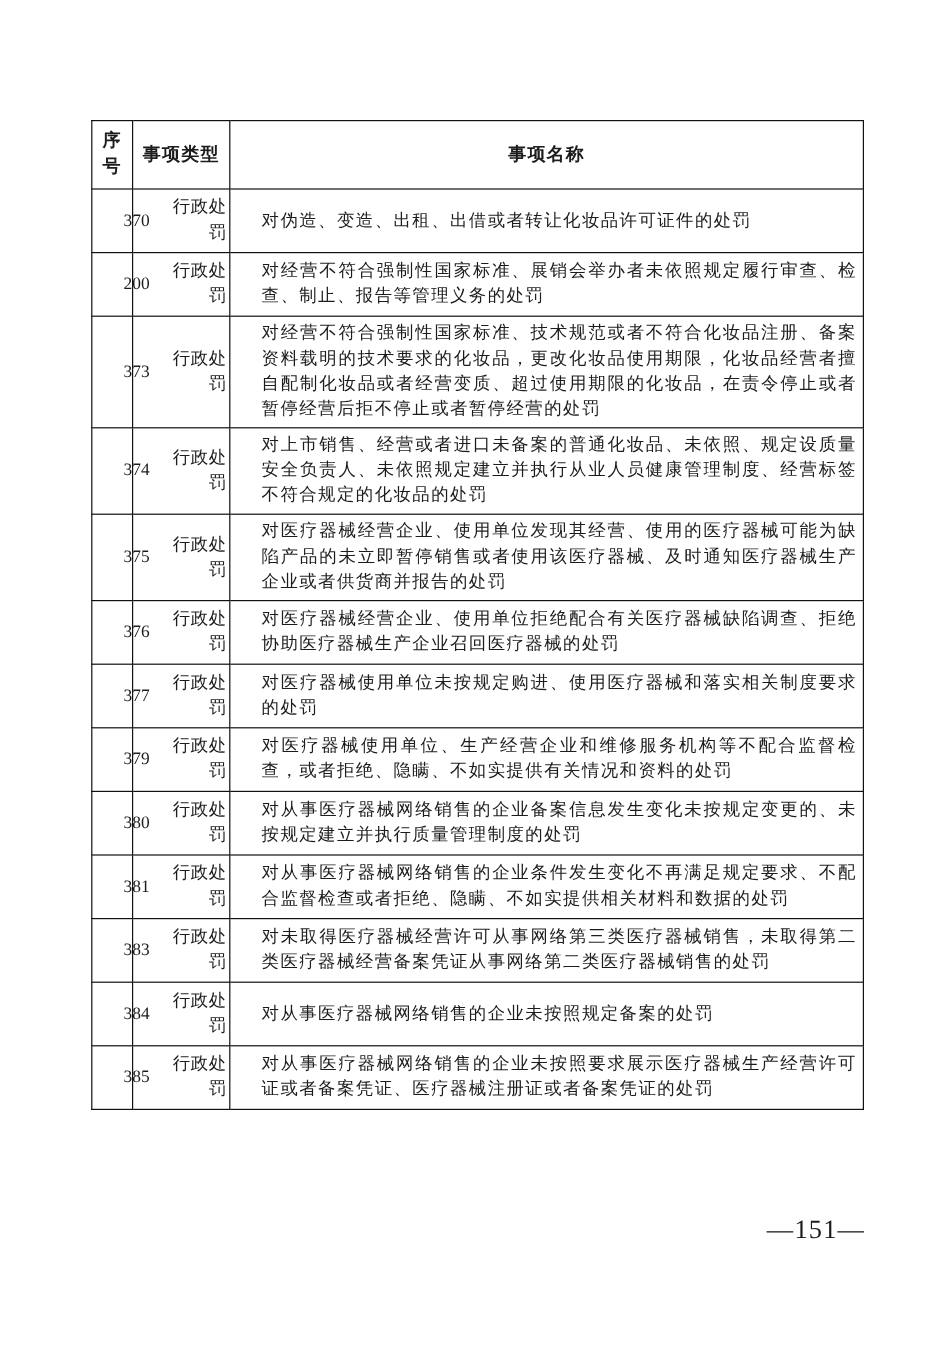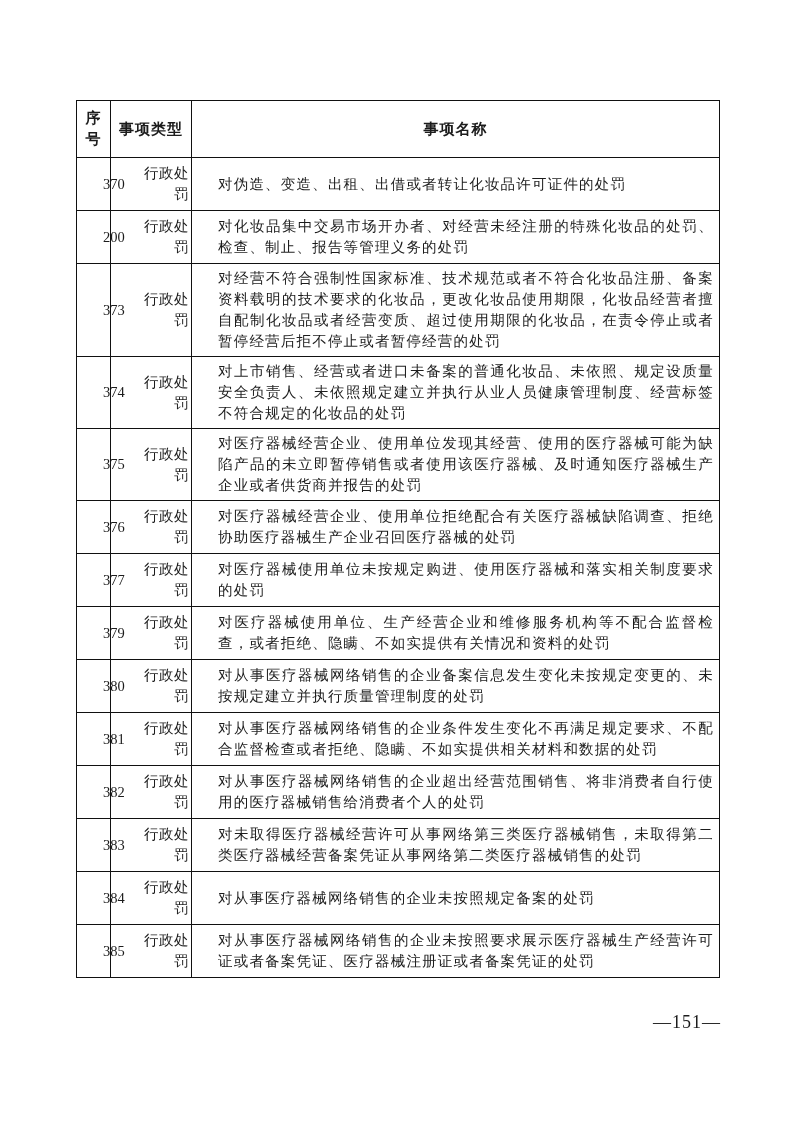--- a/index.html
+++ b/index.html
@@ -59,21 +59,21 @@
     text-align: justify;
     text-justify: inter-character;
     padding: 4px 5px 4px 4px;
     letter-spacing: 1.2px;
     margin-top: 16px;
   }
   .page-number {
     position: absolute;
     right: 72px;
     top: 1012px;
-    font-size: 18px;
+    font-size: 22px;
     letter-spacing: 1px;
     font-family: "Liberation Serif", "DejaVu Serif", serif;
     color: #1c1c1c;
   }
 </style>
 </head>
 <body>
 
 <div class="doc-table-wrap">
   <table class="doc-table">
@@ -91,21 +91,21 @@
     </thead>
     <tbody id="table-body">
         <tr>
           <td class="cell-no">370</td>
           <td class="cell-type">行政处罚</td>
           <td class="cell-name">对伪造、变造、出租、出借或者转让化妆品许可证件的处罚</td>
         </tr>
         <tr>
           <td class="cell-no">200</td>
           <td class="cell-type">行政处罚</td>
-          <td class="cell-name">对化妆品集中交易市场开办者、对经营未经注册的特殊化妆品的处罚、检查、制止、报告等管理义务的处罚</td>
+          <td class="cell-name">对经营不符合强制性国家标准、展销会举办者未依照规定履行审查、检查、制止、报告等管理义务的处罚</td>
         </tr>
         <tr>
           <td class="cell-no">373</td>
           <td class="cell-type">行政处罚</td>
           <td class="cell-name">对经营不符合强制性国家标准、技术规范或者不符合化妆品注册、备案资料载明的技术要求的化妆品，更改化妆品使用期限，化妆品经营者擅自配制化妆品或者经营变质、超过使用期限的化妆品，在责令停止或者暂停经营后拒不停止或者暂停经营的处罚</td>
         </tr>
         <tr>
           <td class="cell-no">374</td>
           <td class="cell-type">行政处罚</td>
           <td class="cell-name">对上市销售、经营或者进口未备案的普通化妆品、未依照、规定设质量安全负责人、未依照规定建立并执行从业人员健康管理制度、经营标签不符合规定的化妆品的处罚</td>
@@ -134,25 +134,20 @@
           <td class="cell-no">380</td>
           <td class="cell-type">行政处罚</td>
           <td class="cell-name">对从事医疗器械网络销售的企业备案信息发生变化未按规定变更的、未按规定建立并执行质量管理制度的处罚</td>
         </tr>
         <tr>
           <td class="cell-no">381</td>
           <td class="cell-type">行政处罚</td>
           <td class="cell-name">对从事医疗器械网络销售的企业条件发生变化不再满足规定要求、不配合监督检查或者拒绝、隐瞒、不如实提供相关材料和数据的处罚</td>
         </tr>
         <tr>
-          <td class="cell-no">382</td>
-          <td class="cell-type">行政处罚</td>
-          <td class="cell-name">对从事医疗器械网络销售的企业超出经营范围销售、将非消费者自行使用的医疗器械销售给消费者个人的处罚</td>
-        </tr>
-        <tr>
           <td class="cell-no">383</td>
           <td class="cell-type">行政处罚</td>
           <td class="cell-name">对未取得医疗器械经营许可从事网络第三类医疗器械销售，未取得第二类医疗器械经营备案凭证从事网络第二类医疗器械销售的处罚</td>
         </tr>
         <tr>
           <td class="cell-no">384</td>
           <td class="cell-type">行政处罚</td>
           <td class="cell-name">对从事医疗器械网络销售的企业未按照规定备案的处罚</td>
         </tr>
         <tr>

